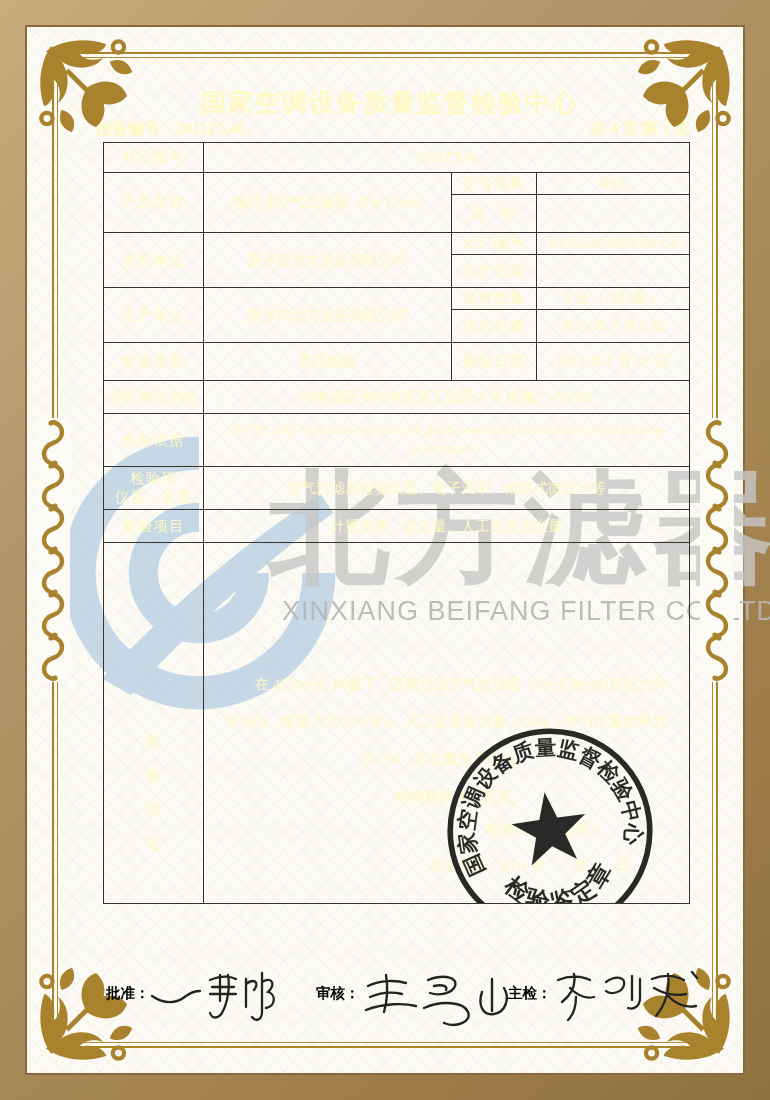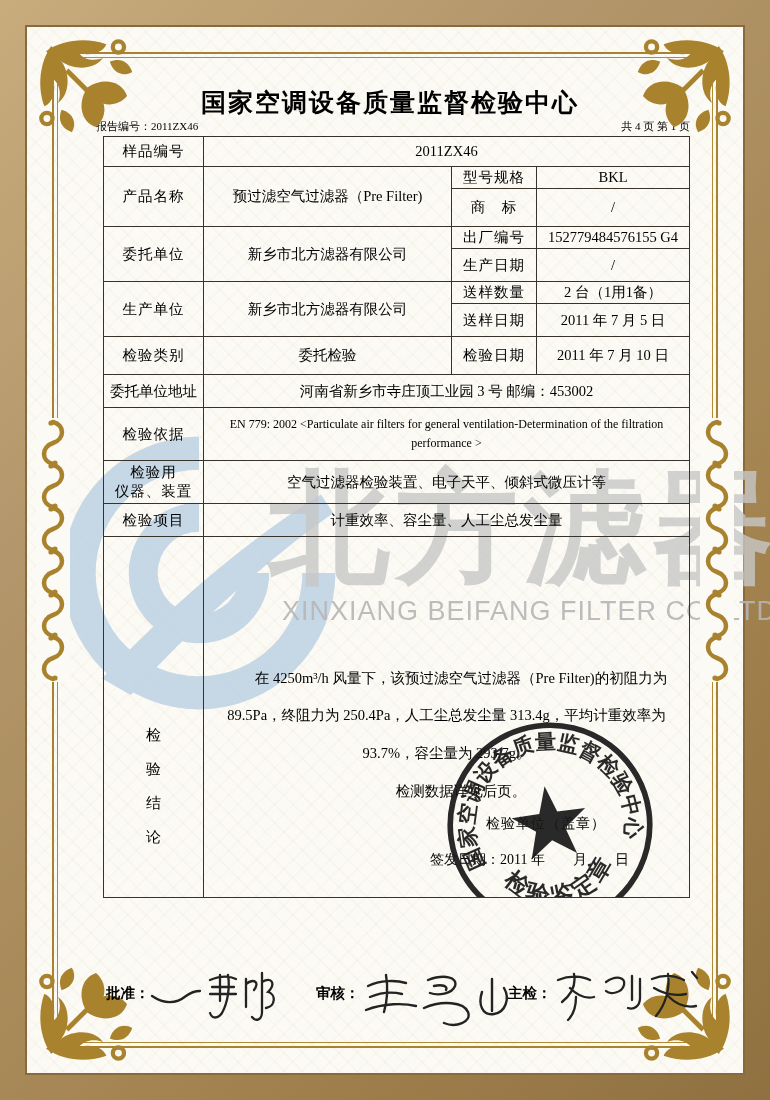--- a/index.html
+++ b/index.html
@@ -32,24 +32,24 @@
     position:absolute;left:268px;top:448px;z-index:1;
     font-family:"Liberation Sans","DejaVu Sans",sans-serif;font-weight:700;
     font-size:122px;letter-spacing:6px;color:#c7c7c7;opacity:.8;white-space:nowrap;
   }
   .wm-en{
     position:absolute;left:282px;top:596px;z-index:1;
     font-family:"Liberation Sans","DejaVu Sans",sans-serif;
     font-size:27px;letter-spacing:1px;color:#b6b6b6;opacity:.9;white-space:nowrap;
   }
   
-  .content{position:absolute;left:88px;top:86px;width:604px;z-index:2;color:#000000;}
+  .content{position:absolute;left:88px;top:86px;width:604px;z-index:2;color:#fef9c3;}
   .org-title{margin:0;text-align:center;font-size:25px;font-weight:700;letter-spacing:2px;}
   .report-title{margin:8px 0 10px;text-align:center;font-size:31px;font-weight:700;}
-  .meta-row{display:flex;justify-content:space-between;font-size:11px;padding:0 2px 2px 8px;font-weight:400;}
+  .meta-row{display:flex;justify-content:space-between;font-size:16px;padding:0 2px 2px 8px;font-weight:700;}
   table.report{border-collapse:collapse;table-layout:fixed;width:586px;margin-left:15px;font-size:14.5px;}
   table.report td{border:1.6px solid #38322b;padding:1px 6px;text-align:center;vertical-align:middle;overflow:hidden;}
   td.lbl{letter-spacing:1px;}
   td.left{text-align:left;padding-left:12px;}
   .h27{height:27px}.h35{height:35px}.h30{height:30px}.h50{height:50px}.h40{height:40px}
   td.concl{position:relative;height:358px;text-align:left;vertical-align:top;}
   td.concl-lbl{vertical-align:top;}
   .concl-chars{display:flex;flex-direction:column;align-items:center;row-gap:15px;padding-top:138px;font-size:15px;}
   .concl-text{margin:0;padding:36px 14px 0 14px;text-indent:2em;line-height:2.6;font-size:14.5px;}
   .concl-note{margin:0;padding:0 14px;text-indent:2em;line-height:2.6;font-size:14.5px;}
@@ -187,21 +187,21 @@
       <td>BKL</td>
     </tr>
     <tr>
       <td class="lbl h35">商　标</td>
       <td>/</td>
     </tr>
     <tr>
       <td class="lbl h30" rowspan="2">委托单位</td>
       <td rowspan="2">新乡市北方滤器有限公司</td>
       <td class="lbl">出厂编号</td>
-      <td>152779484576155 G4</td>
+      <td>135055914060980 G4</td>
     </tr>
     <tr>
       <td class="lbl h30">生产日期</td>
       <td>/</td>
     </tr>
     <tr>
       <td class="lbl h30" rowspan="2">生产单位</td>
       <td rowspan="2">新乡市北方滤器有限公司</td>
       <td class="lbl">送样数量</td>
       <td>2 台（1用1备）</td>

